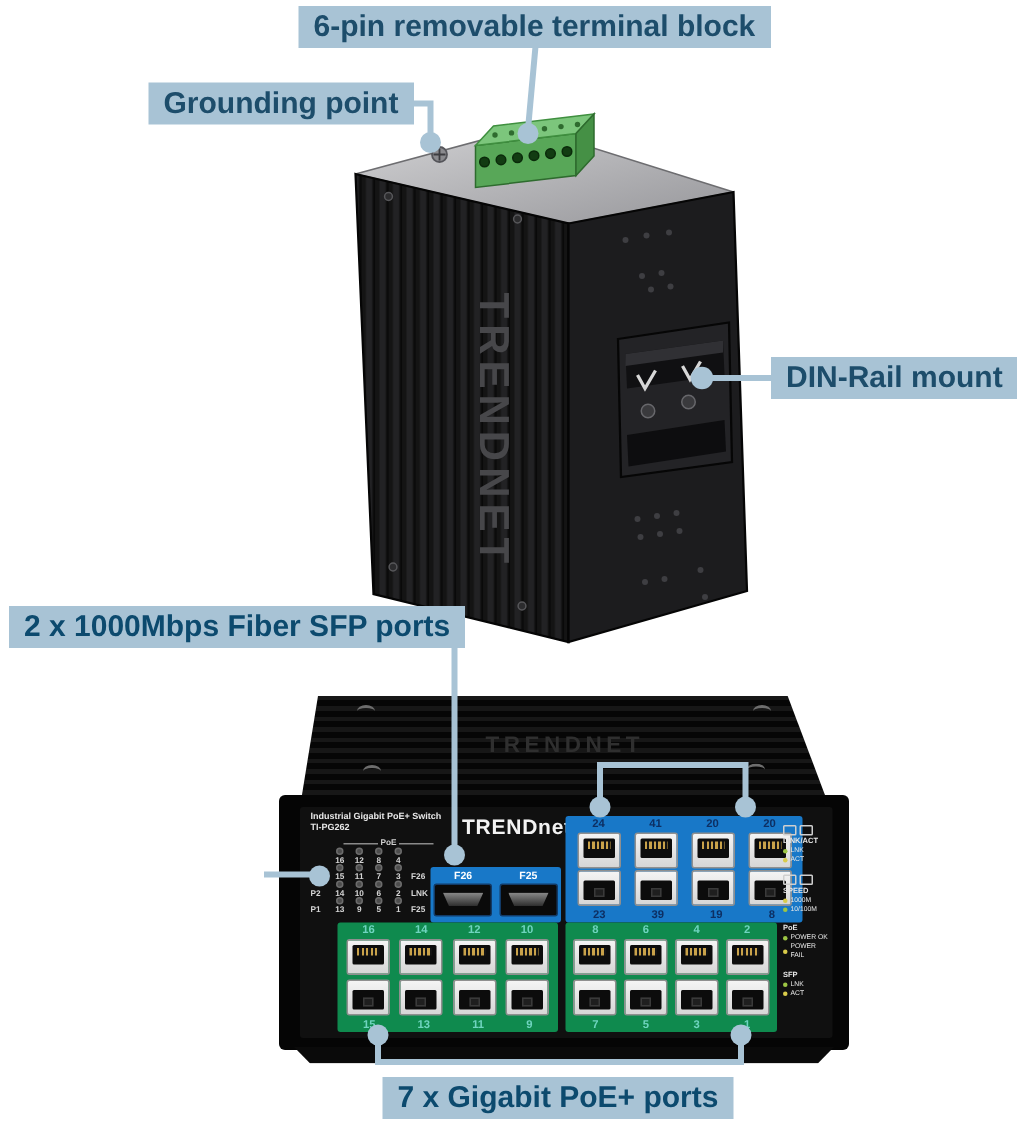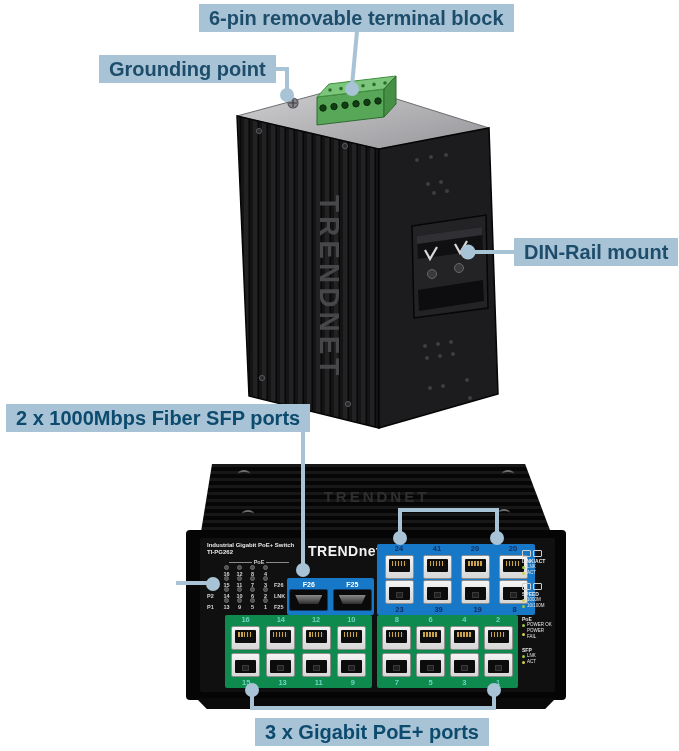--- a/index.html
+++ b/index.html
@@ -437,15 +437,15 @@
             </div>
         </div>
       </div>
     </div>
   </div>
 
   <div class="callout" style="left:199px;top:4px">6-pin removable terminal block</div>
   <div class="callout" style="left:99px;top:55px">Grounding point</div>
   <div class="callout" style="left:514px;top:238px">DIN-Rail mount</div>
   <div class="callout light" style="left:6px;top:404px">2 x 1000Mbps Fiber SFP ports</div>
-  <div class="callout light" style="left:255px;top:718px">3 x Gigabit PoE+ ports</div>
+  <div class="callout light" style="left:255px;top:718px">7 x Gigabit PoE+ ports</div>
 
 </div>
 
 </body></html>

